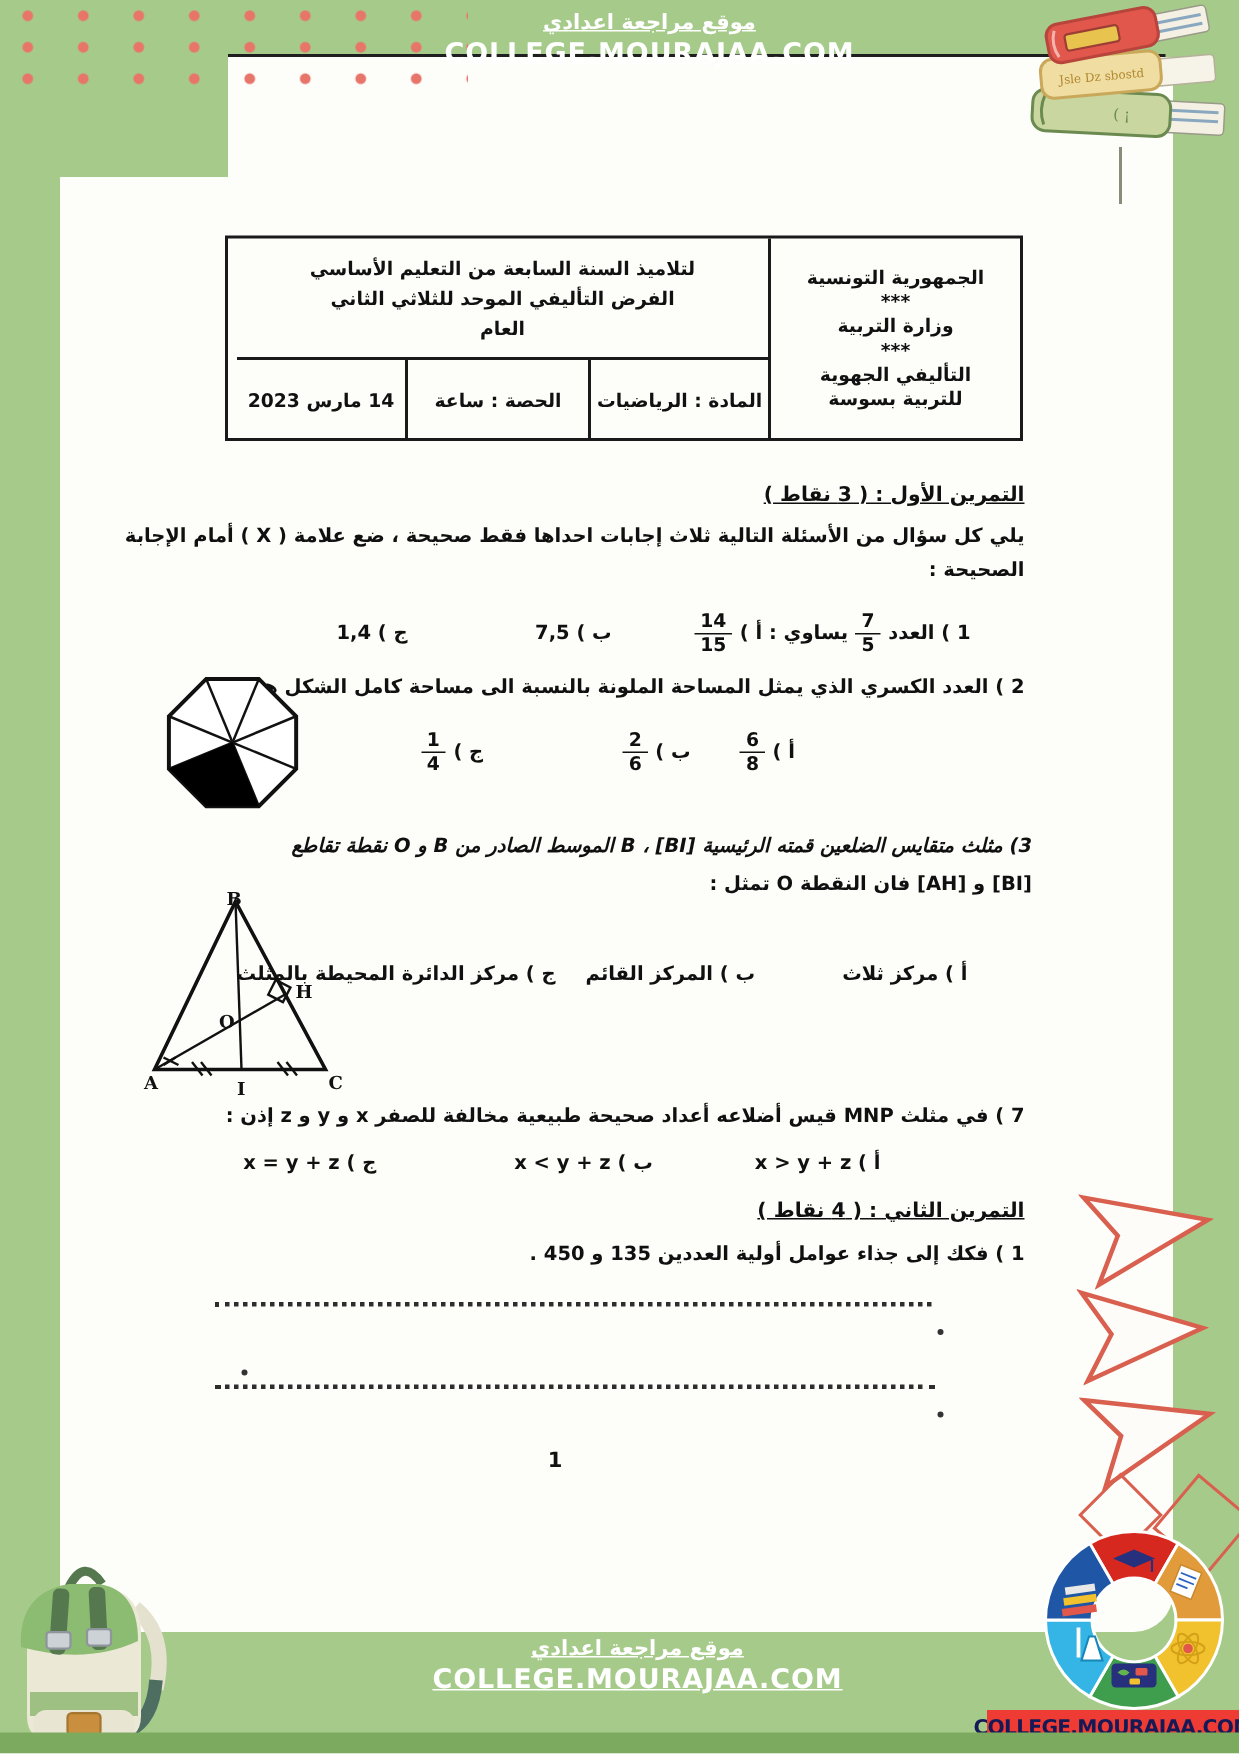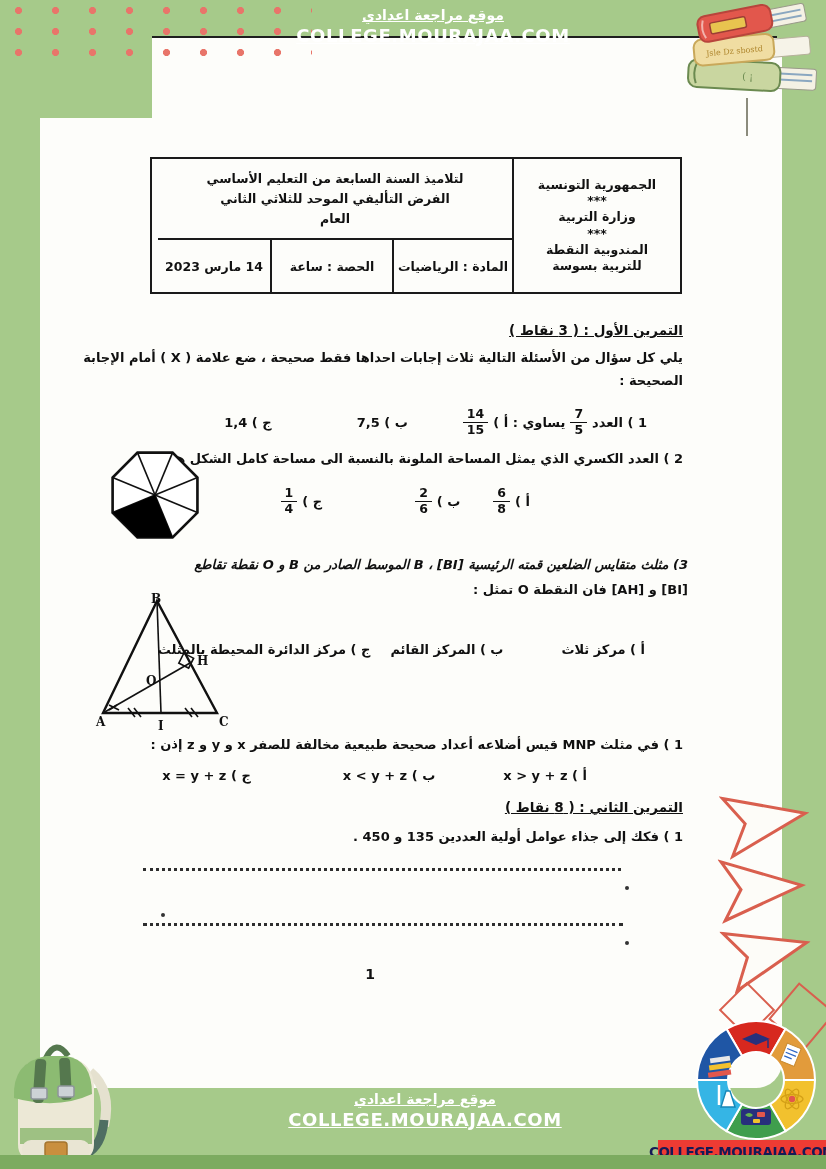--- a/index.html
+++ b/index.html
@@ -95,21 +95,21 @@
     </g>
   </svg>
   <div class="bookstring"></div>
 
   <div class="extable">
     <div class="cell auth">
       <div>الجمهورية التونسية</div>
       <div>***</div>
       <div>وزارة التربية</div>
       <div>***</div>
-      <div>المندوبية النقطة</div>
+      <div>التأليفي الجهوية</div>
       <div>للتربية بسوسة</div>
     </div>
     <div class="cell ttl">
       <div>لتلاميذ السنة السابعة من التعليم الأساسي</div>
       <div>الفرض التأليفي الموحد للثلاثي الثاني</div>
       <div>العام</div>
     </div>
     <div class="cell subj">المادة : الرياضيات</div>
     <div class="cell sess">الحصة : ساعة</div>
     <div class="cell">14 مارس 2023</div>
@@ -196,28 +196,28 @@
     <g font-size="12" font-weight="bold" fill="#111">
       <text x="56" y="10">B</text>
       <text x="1" y="133">A</text>
       <text x="124" y="133">C</text>
       <text x="63" y="137">I</text>
       <text x="102" y="72">H</text>
       <text x="51" y="92">O</text>
     </g>
   </svg>
 
-  <div class="rtl" style="left:130px;top:732px;width:553px;">1 ) في مثلث MNP قيس أضلاعه أعداد صحيحة طبيعية مخالفة للصفر x و y و z إذن :</div>
+  <div class="rtl" style="left:130px;top:732px;width:553px;">7 ) في مثلث MNP قيس أضلاعه أعداد صحيحة طبيعية مخالفة للصفر x و y و z إذن :</div>
   <div class="row" style="left:205px;top:762px;width:382px;height:26px;">
     <span>أ ) x &gt; y + z</span>
     <span style="margin-right:68px;">ب ) x &lt; y + z</span>
     <span style="margin-right:92px;">ج ) x = y + z</span>
   </div>
 
-  <div class="rtl head" style="left:360px;top:795px;width:323px;">التمرين الثاني : ( 8 نقاط )</div>
+  <div class="rtl head" style="left:360px;top:795px;width:323px;">التمرين الثاني : ( 4 نقاط )</div>
   <div class="rtl" style="left:140px;top:824px;width:543px;">1 ) فكك إلى جذاء عوامل أولية العددين 135 و 450 .</div>
 
   <div class="dotline" style="left:143px;top:863px;width:478px;"></div>
   <div class="dotline" style="left:143px;top:918px;width:480px;"></div>
   <div class="stray" style="left:625px;top:886px;"></div>
   <div class="stray" style="left:161px;top:913px;"></div>
   <div class="stray" style="left:625px;top:941px;"></div>
 
   <div class="pagenum">1</div>
 

